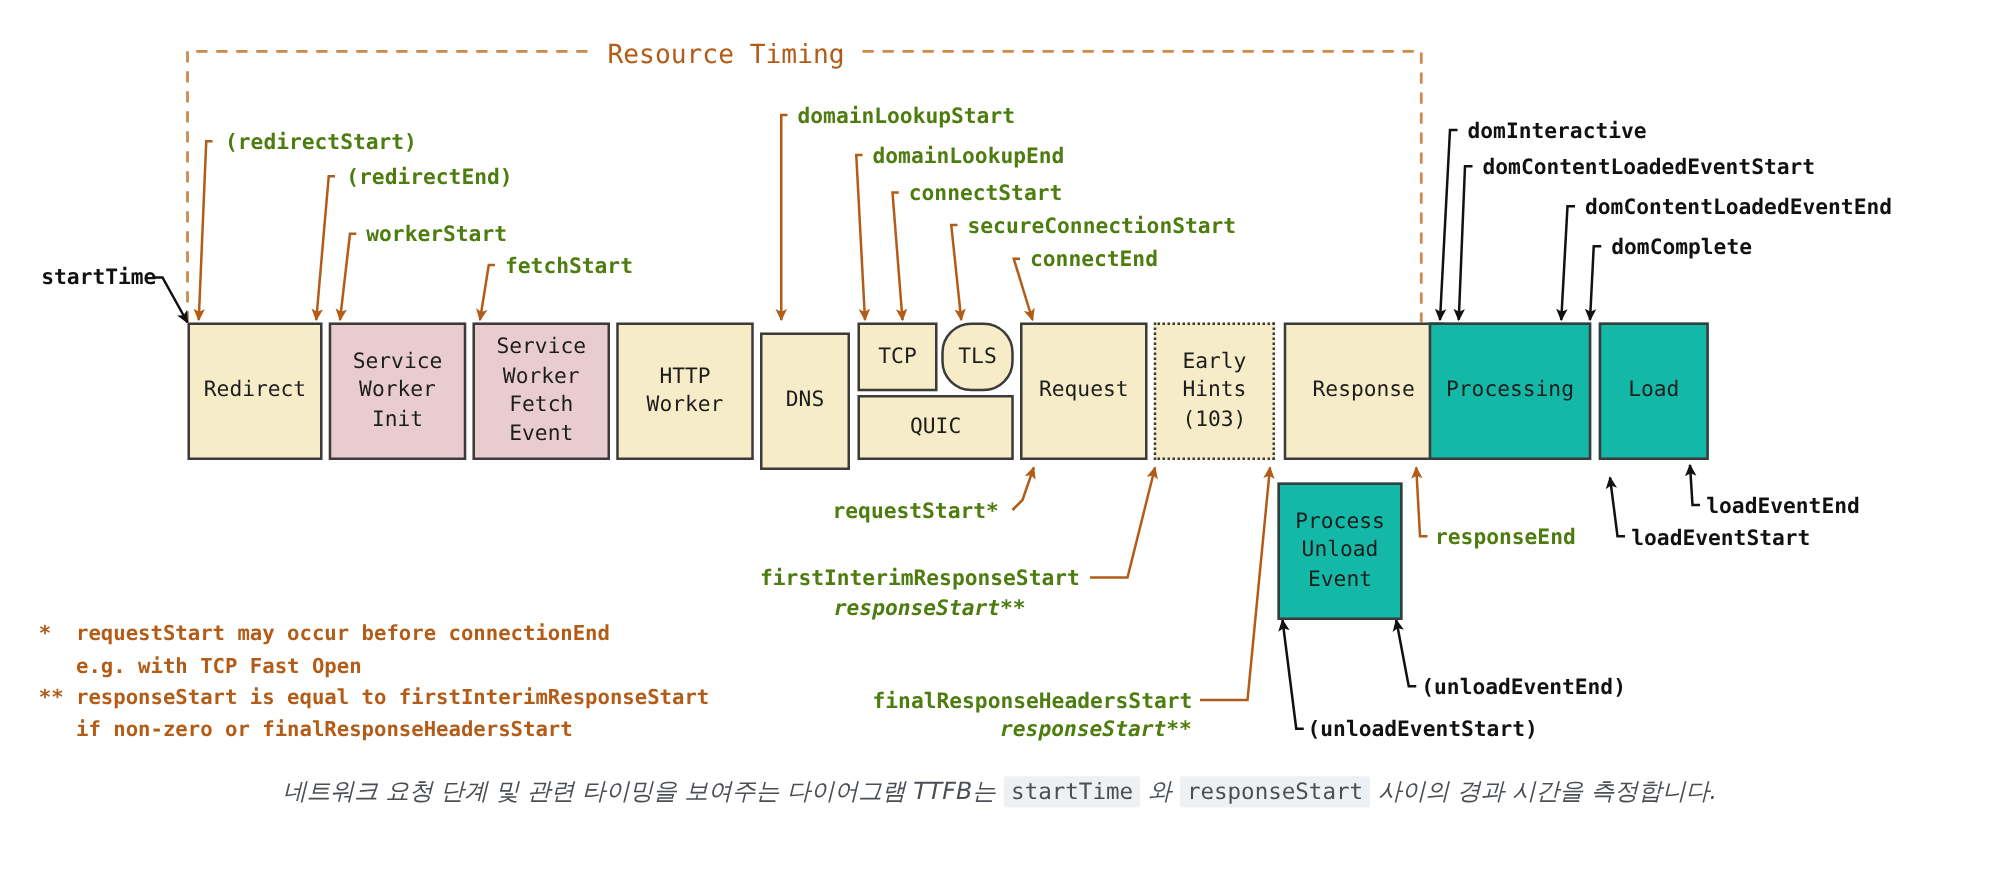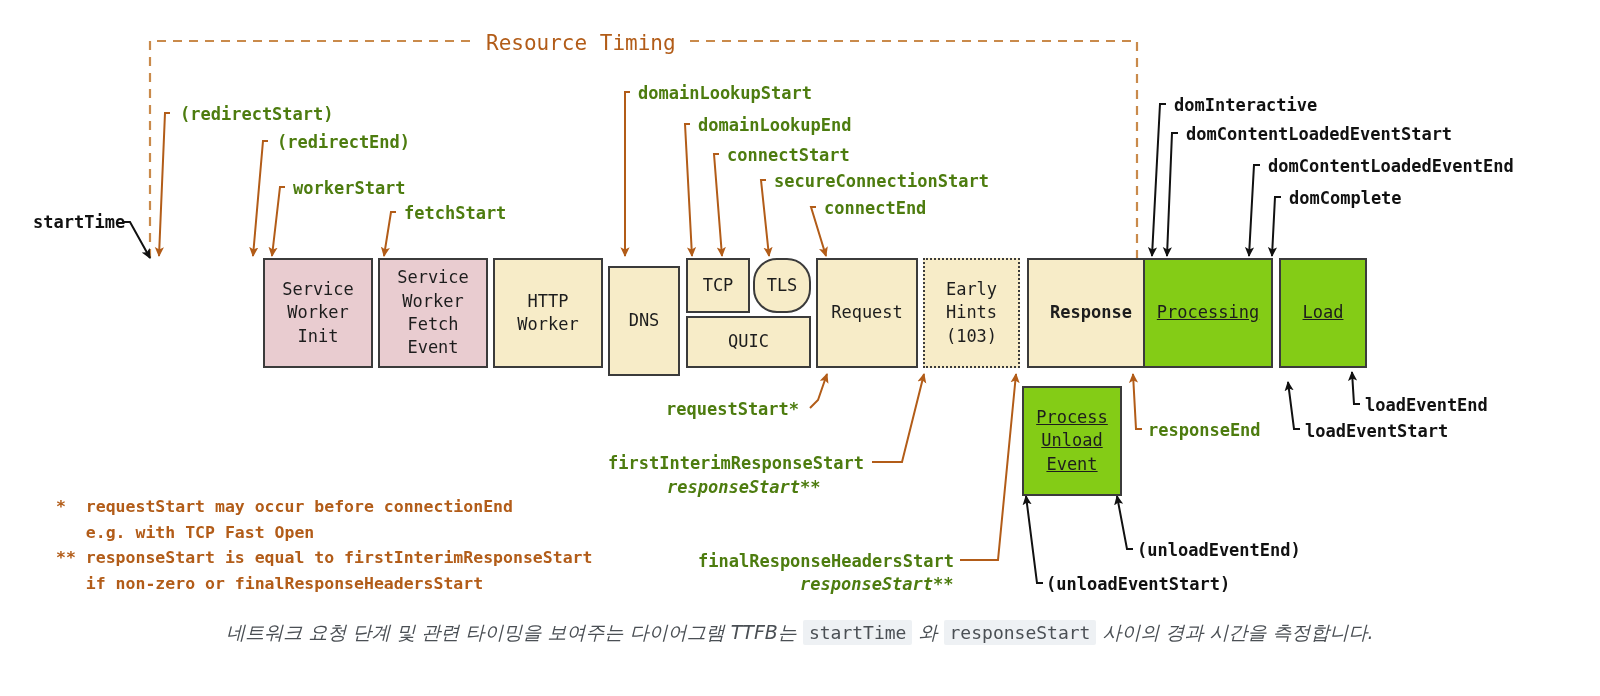--- a/index.html
+++ b/index.html
@@ -36,42 +36,42 @@
     justify-content: center;
     text-align: center;
     font-family: "DejaVu Sans Mono", monospace;
     font-size: 17px;
     line-height: 1.38;
     color: #1d1d1d;
     white-space: pre-line;
   }
   .fill-network { background: #f7ecc8; }
   .fill-worker  { background: #e9ccd0; }
-  .fill-browser { background: #84cc16; text-decoration: underline; }
+  .fill-browser { background: #14b8a6; }
   .dotted-box {
     border: 2px dotted #3b3b3b;
   }
 
   
   .lbl {
     position: absolute;
     font-family: "DejaVu Sans Mono", monospace;
     font-size: 17px;
     white-space: nowrap;
     line-height: 1.2;
   }
   .lbl-orange { color: #4d7c0f; font-weight: bold; }
   .lbl-black  { color: #111111; font-weight: bold; }
   .lbl-title  { color: #b25c18; font-weight: normal; font-size: 21px; }
   .ital { font-style: italic; }
 
   
   #footnotes {
     position: absolute;
-    left: 56px;
+    left: 31px;
     top: 494px;
     color: #b25c18;
     font-family: "DejaVu Sans Mono", monospace;
     font-size: 16.5px;
     font-weight: bold;
     line-height: 1.55;
     white-space: pre;
   }
 
   
@@ -147,20 +147,21 @@
     </g>
 
     <g stroke="#111111" stroke-width="2" fill="none" marker-end="url(#arrowBlack)">
       <path d="M 1043 583 L 1037 583 L 1026 496"></path>
       <path d="M 1133 549 L 1127 549 L 1117 496"></path>
       <path d="M 1300 429 L 1294 429 L 1288 382"></path>
       <path d="M 1360 404 L 1354 404 L 1352 372"></path>
     </g>
   </svg>
 
+  <div class="phase-box fill-network" style="left:150px;  top:258px; width:108px; height:110px;">Redirect</div>
 
   <div class="phase-box fill-worker" style="left:263px;  top:258px; width:110px; height:110px;">Service
 Worker
 Init</div>
 
   <div class="phase-box fill-worker" style="left:378px;  top:258px; width:110px; height:110px;">Service
 Worker
 Fetch
 Event</div>
 
@@ -174,21 +175,21 @@
   <div class="phase-box fill-network" style="left:753px;  top:258px; width:58px;  height:55px;border-radius:24px;">TLS</div>
 
   <div class="phase-box fill-network" style="left:686px;  top:316px; width:125px; height:52px;">QUIC</div>
 
   <div class="phase-box fill-network" style="left:816px;  top:258px; width:102px; height:110px;">Request</div>
 
   <div class="phase-box fill-network dotted-box" style="left:923px; top:258px; width:97px; height:110px;">Early
 Hints
 (103)</div>
 
-  <div class="phase-box fill-network" style="left:1027px; top:258px; width:128px; height:110px;font-weight:bold;">Response</div>
+  <div class="phase-box fill-network" style="left:1027px; top:258px; width:128px; height:110px;">Response</div>
 
   <div class="phase-box fill-browser" style="left:1143px; top:258px; width:130px; height:110px;">Processing</div>
 
   <div class="phase-box fill-browser" style="left:1279px; top:258px; width:88px;  height:110px;">Load</div>
 
   <div class="phase-box fill-browser" style="left:1022px; top:386px; width:100px; height:110px;">Process
 Unload
 Event</div>
 
   <div class="lbl lbl-title" style="left:486px; top:31px;">Resource Timing</div>

